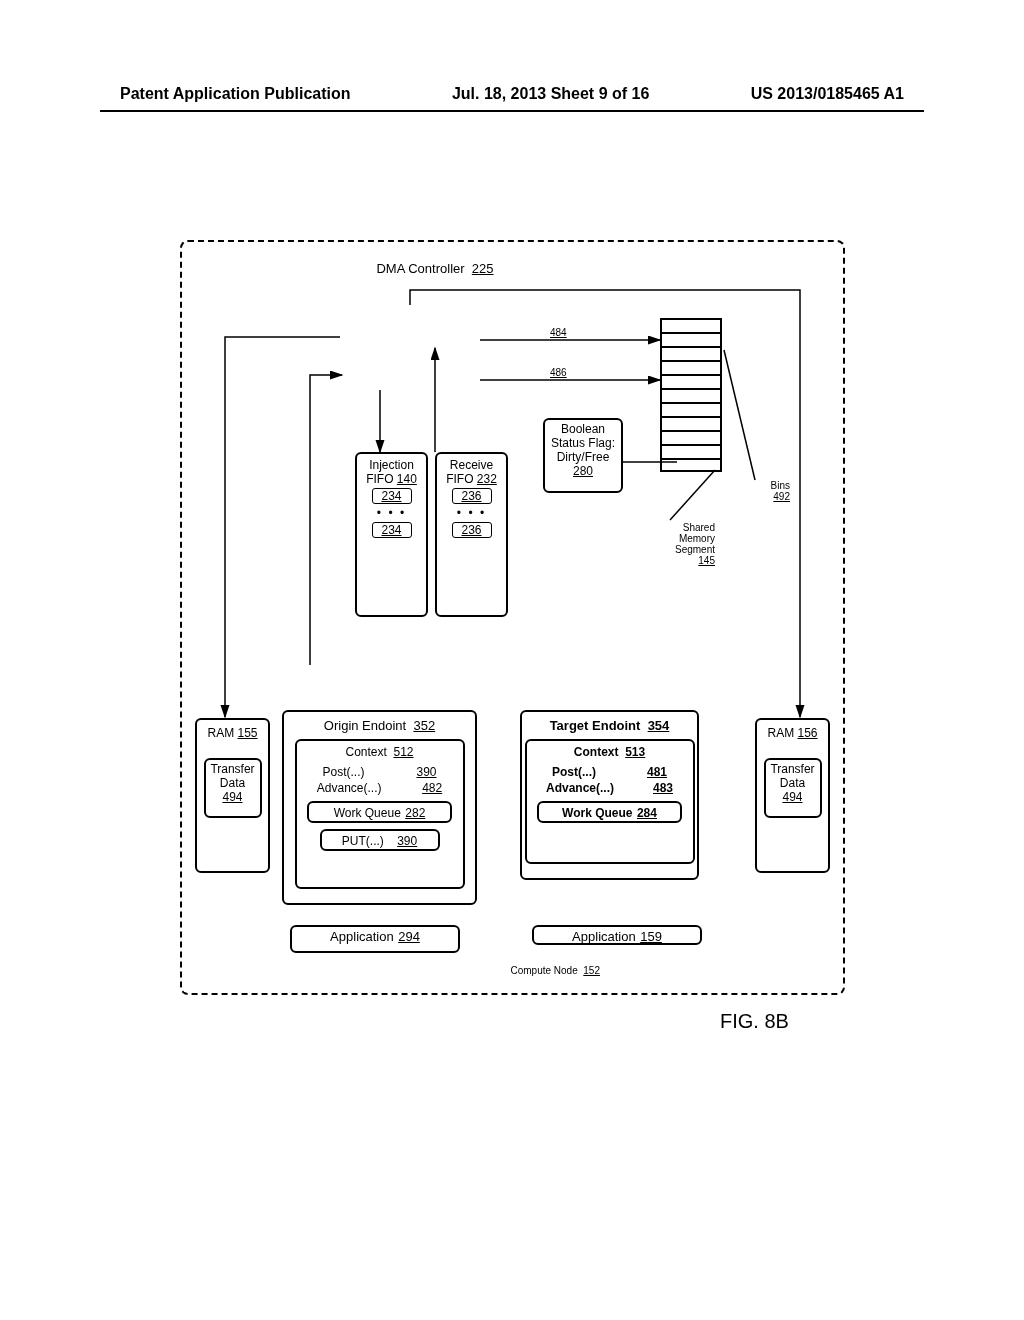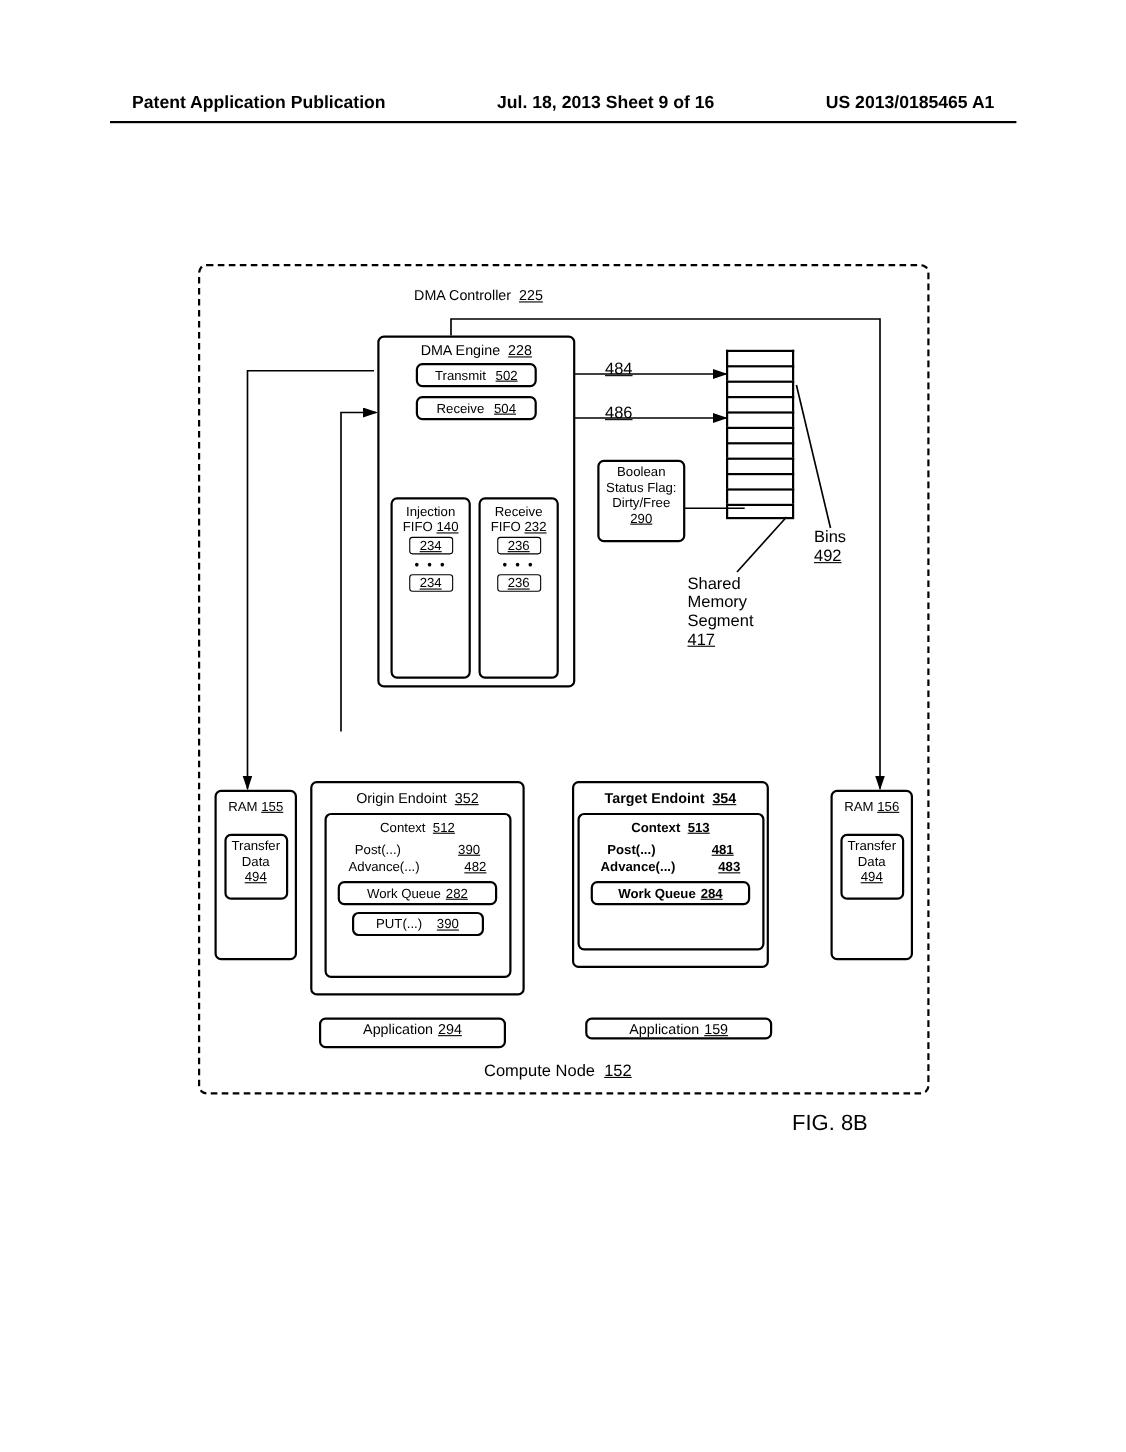--- a/index.html
+++ b/index.html
@@ -11,21 +11,21 @@
   .outer-box { position: absolute; inset: 0; border: 2px dashed #000; border-radius: 8px; }
   .box { position: absolute; border: 2px solid #000; border-radius: 6px; background: #fff; text-align: center; }
   .label { font-size: 13px; }
   .label-sm { font-size: 12px; }
   .u { text-decoration: underline; }
   .fig-label { position: absolute; top: 1010px; left: 720px; font-size: 20px; }
   svg { position: absolute; top: 0; left: 0; }
   .bins-stack { position: absolute; }
   .bin-row { border: 2px solid #000; border-bottom: none; height: 14px; }
   .bin-row:last-child { border-bottom: 2px solid #000; }
-  .text-block { position: absolute; text-align: left; font-size: 15px; }
+  .text-block { position: absolute; text-align: right; font-size: 10px; }
   .entry { border: 1.5px solid #000; border-radius: 3px; margin: 2px auto; font-size: 12px; width: 40px; }
   .dots { font-size: 12px; letter-spacing: 2px; }
 </style>
 </head>
 <body>
 
 <div class="page">
   <div class="header">
     <span>Patent Application Publication</span>
     <span>Jul. 18, 2013  Sheet 9 of 16</span>
@@ -63,33 +63,20 @@
 
       <polyline points="544,110 575,240" fill="none" stroke="#000" stroke-width="1.5"></polyline>
     </svg>
 
     <div class="box" style="left:160px; top:15px; width:190px; height:360px; border:none; background:transparent;">
       <div class="label" style="margin-top:6px;">
         <span>DMA Controller</span>&nbsp;&nbsp;<span class="u">225</span>
       </div>
     </div>
 
-    <div class="box" style="left:163px; top:65px; width:180px; height:320px;">
-      <div class="label" style="margin-top:4px;">
-        <span>DMA Engine</span>&nbsp;&nbsp;<span class="u">228</span>
-      </div>
-
-      <div class="box" style="position:relative; margin:4px auto 0; width:110px; height:22px; left:auto; top:auto;">
-        <span class="label-sm">Transmit</span>&nbsp;&nbsp;<span class="label-sm u">502</span>
-      </div>
-
-      <div class="box" style="position:relative; margin:8px auto 0; width:110px; height:22px; left:auto; top:auto;">
-        <span class="label-sm">Receive</span>&nbsp;&nbsp;<span class="label-sm u">504</span>
-      </div>
-    </div>
 
     <div class="text-block" style="left:370px; top:87px;"><span class="u">484</span></div>
     <div class="text-block" style="left:370px; top:127px;"><span class="u">486</span></div>
 
     <div class="box" style="left:175px; top:212px; width:73px; height:165px;">
       <div class="label-sm" style="margin-top:4px;">
         <span>Injection</span><br>
         <span>FIFO</span> <span class="u">140</span>
       </div>
       <div class="entry u">234</div>
@@ -105,21 +92,21 @@
       <div class="entry u">236</div>
       <div class="dots">• • •</div>
       <div class="entry u">236</div>
     </div>
 
     <div class="box" style="left:363px; top:178px; width:80px; height:75px;">
       <div class="label-sm" style="margin-top:2px;">
         <span>Boolean</span><br>
         <span>Status Flag:</span><br>
         <span>Dirty/Free</span><br>
-        <span class="u">290</span>
+        <span class="u">280</span>
       </div>
     </div>
 
     <div class="bins-stack" style="left:480px; top:78px; width:62px;">
       <div class="bin-row"></div>
         <div class="bin-row"></div>
         <div class="bin-row"></div>
         <div class="bin-row"></div>
       <div class="bin-row"></div>
         <div class="bin-row"></div>
@@ -127,21 +114,21 @@
         <div class="bin-row"></div>
       <div class="bin-row"></div>
         <div class="bin-row"></div>
         <div class="bin-row"></div>
     </div>
 
     <div class="text-block" style="left:445px; top:282px; width:90px;">
       <span>Shared</span><br>
       <span>Memory</span><br>
       <span>Segment</span><br>
-      <span class="u">417</span>
+      <span class="u">145</span>
     </div>
 
     <div class="text-block" style="left:560px; top:240px; width:50px;">
       <span>Bins</span><br><span class="u">492</span>
     </div>
 
     <div class="box" style="left:15px; top:478px; width:75px; height:155px;">
       <div class="label-sm" style="margin-top:6px;">
         <span>RAM</span> <span class="u">155</span>
       </div>

